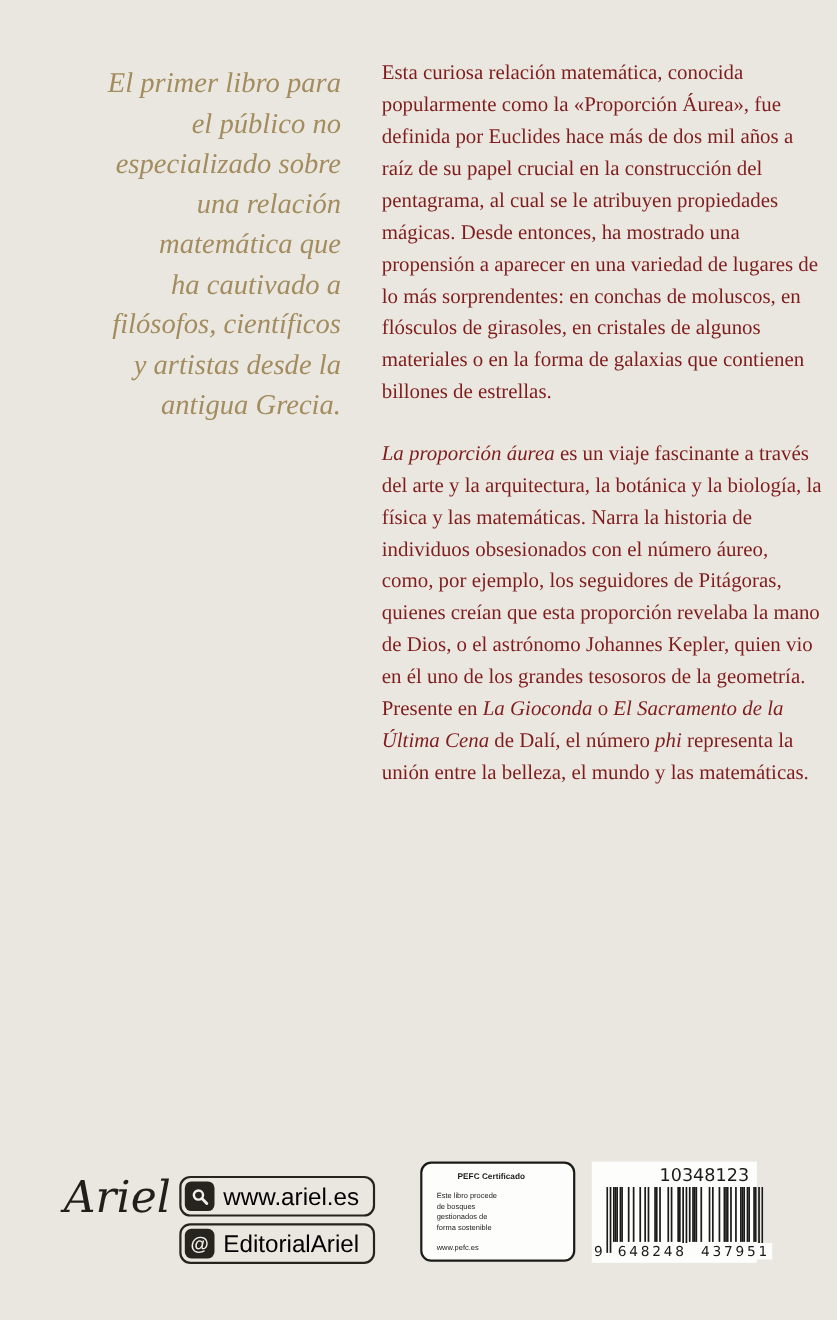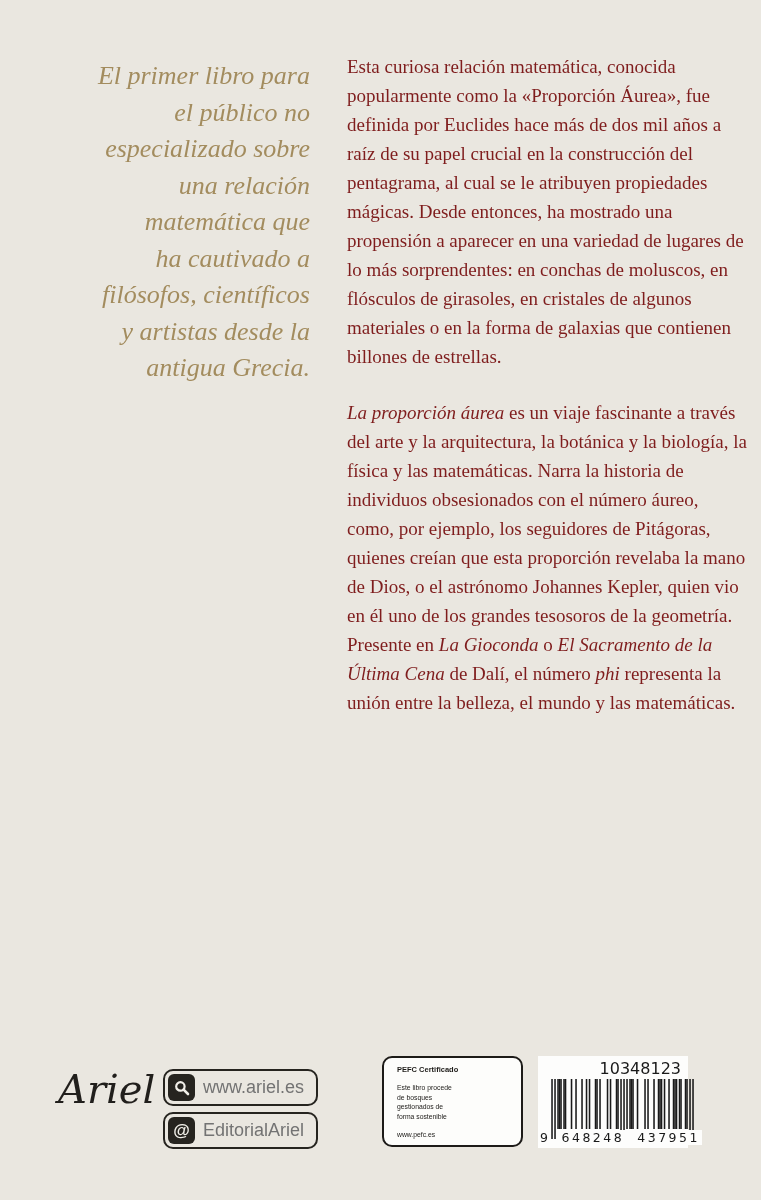--- a/index.html
+++ b/index.html
@@ -56,39 +56,39 @@
   .chip{
     width:27px;height:27px;border-radius:6px;
     background:#26241f;color:#f1efe8;
     display:flex;align-items:center;justify-content:center;
     flex:0 0 27px;
     font-family:"Liberation Sans", sans-serif;
     font-weight:bold;font-size:17px;
   }
   .pill-label{
     font-family:"Liberation Sans", sans-serif;
-    font-size:18px;color:#737373;white-space:nowrap;
+    font-size:22px;color:#000000;white-space:nowrap;
   }
   
   .pefc{
     position:absolute;left:382px;top:1056px;
     width:141px;height:91px;
     background:#fdfdfb;
     border:2.5px solid #1d1b18;border-radius:10px;
     box-sizing:border-box;
     display:flex;
     padding:5px 6px;
     font-family:"Liberation Sans", sans-serif;
     color:#1d1b18;
   }
   .pefc-left{width:58px;display:flex;flex-direction:column;align-items:center;}
   .pefc-name{font-weight:bold;font-size:15px;letter-spacing:1.5px;line-height:15px;margin-top:1px;}
   .pefc-code{font-size:6px;margin-top:2px;white-space:nowrap;}
   .pefc-right{flex:1;padding-left:7px;padding-top:2px;}
-  .pefc-title{font-weight:bold;font-size:7.5px;}
+  .pefc-title{font-weight:bold;font-size:7.5px;margin-left:19px;}
   .pefc-text{font-size:6.8px;line-height:1.4;margin-top:9px;width:62px;}
   .pefc-url{font-size:6.8px;margin-top:10px;}
   
   .barcode-box{
     position:absolute;left:538px;top:1056px;
     width:150px;height:92px;
     background:#fdfdfc;
   }
   .sku{
     position:absolute;top:3px;right:7px;

